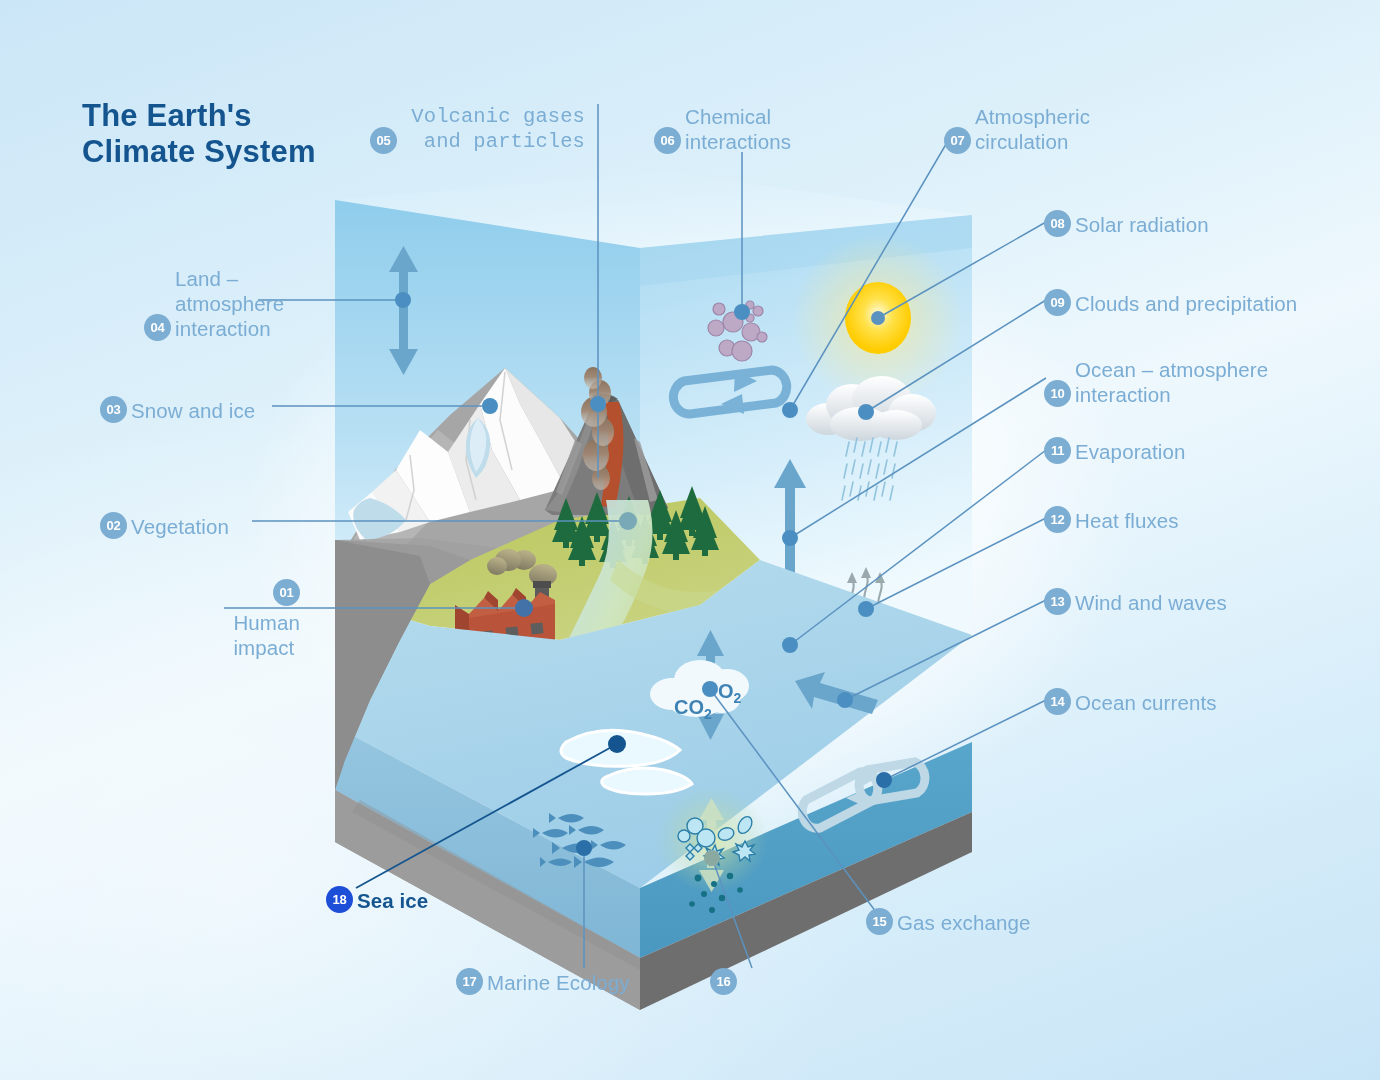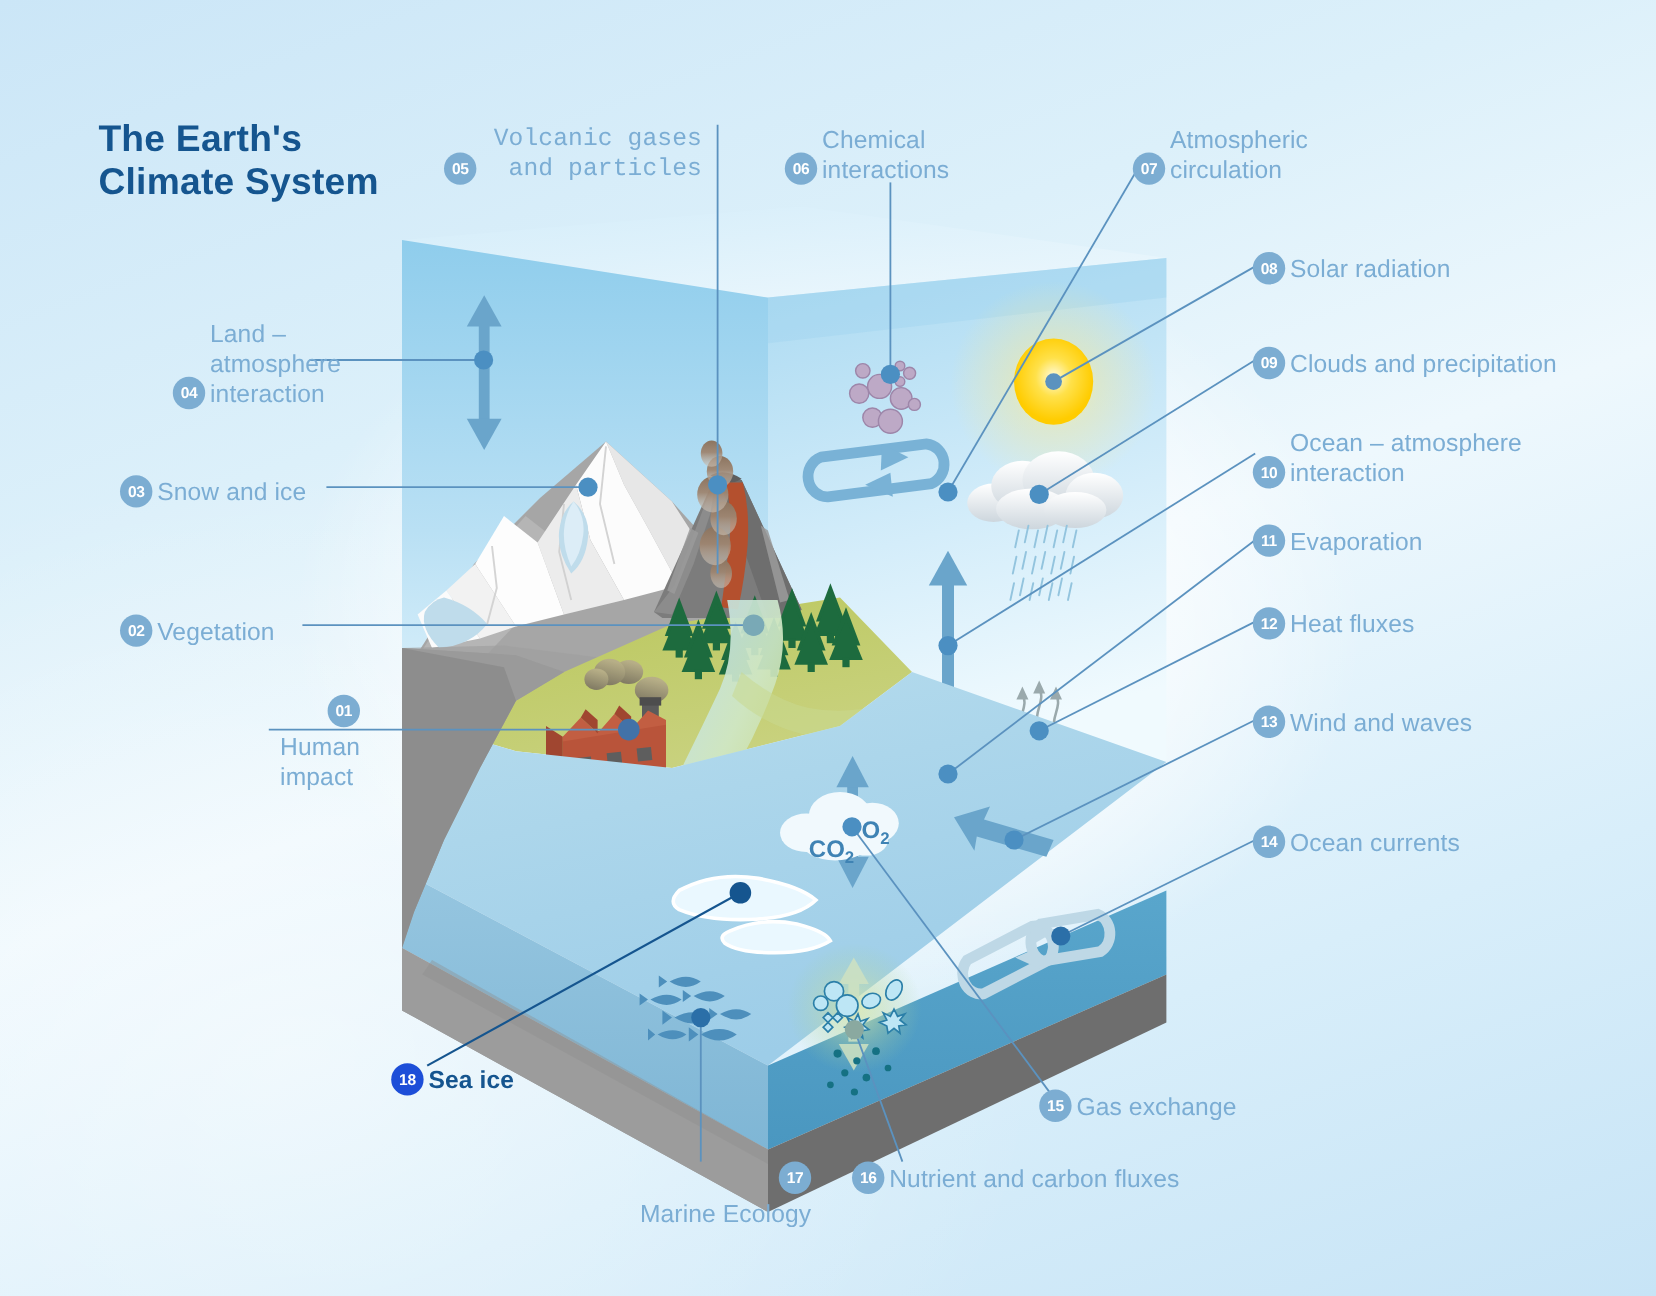--- a/index.html
+++ b/index.html
@@ -586,24 +586,23 @@
     <span class="txt">Ocean currents</span>
   </div>
 
   <div class="lbl" style="left:866px;top:906px;width:230px;">
     <span class="num">15</span>
     <span class="txt">Gas exchange</span>
   </div>
 
   <div class="lbl" style="left:710px;top:966px;width:300px;">
     <span class="num">16</span>
-    <span class="txt">Nutrient and carbon fluxes</span>
-  </div>
-
-  <div class="lbl" style="left:456px;top:966px;width:220px;flex-direction:column;">
+  </div>
+
+  <div class="lbl" style="left:456px;top:966px;width:220px;">
     <span class="num">17</span>
     <span class="txt">Marine Ecology</span>
   </div>
 
   <div class="lbl dark" style="left:326px;top:884px;width:180px;">
     <span class="num">18</span>
     <span class="txt">Sea ice</span>
   </div>
 </div>
 

